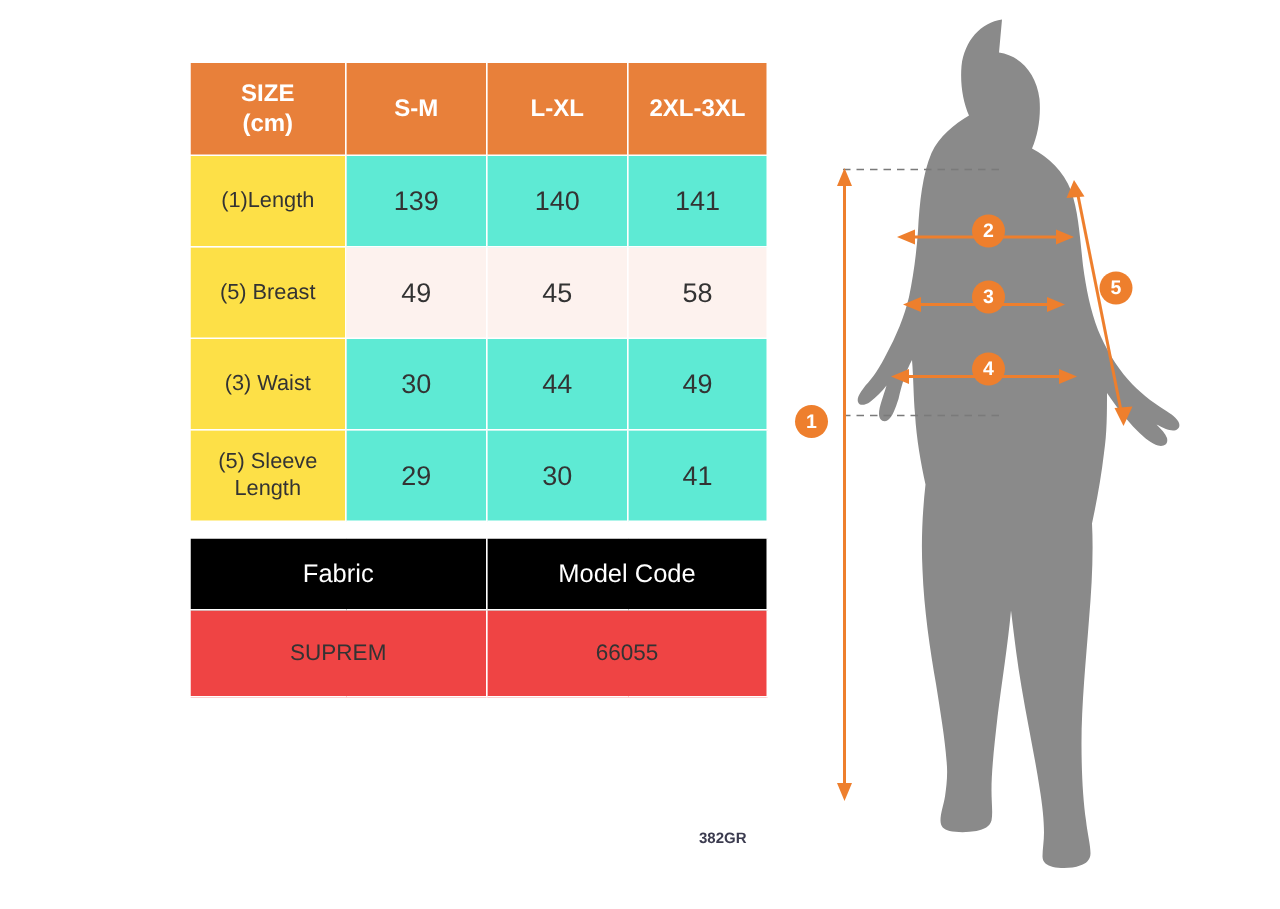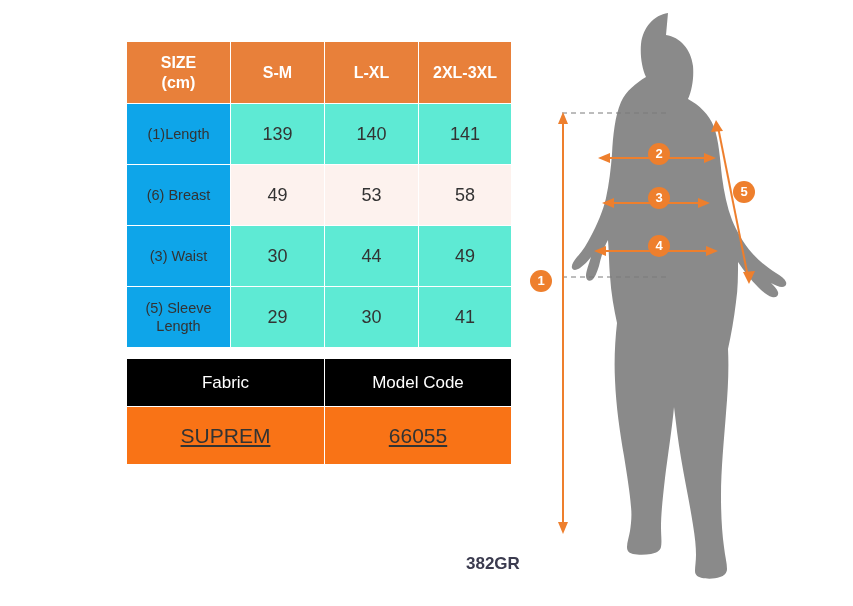--- a/index.html
+++ b/index.html
@@ -41,21 +41,21 @@
   .hdr-cell {
     background: #e8803a;
     color: #ffffff;
     font-weight: bold;
     font-size: 16px;
     height: 62px;
     line-height: 1.2;
   }
   .hdr-cell.size-label { font-size: 16px; }
   .row-label {
-    background: #0ea5e9;
+    background: #fde047;
     color: #333333;
     font-size: 14.5px;
     height: 61px;
     line-height: 1.25;
   }
   .row-val {
     background: #5eead4;
     color: #333333;
     font-size: 18px;
     height: 61px;
@@ -67,32 +67,31 @@
     height: 11px;
   }
   .footer-hdr {
     background: #000000;
     color: #ffffff;
     font-weight: normal;
     font-size: 17px;
     height: 48px;
   }
   .footer-val {
-    background: #f97316;
+    background: #ef4444;
     color: #333333;
-    font-size: 21px;
+    font-size: 15px;
     height: 58px;
-    text-decoration: underline;
   }
 
   #code-tag {
     position: absolute;
     left: 466px;
     top: 554px;
-    font-size: 17px;
+    font-size: 10px;
     font-weight: bold;
     color: #3b3b4f;
   }
 
   
   #figure-area {
     position: absolute;
     left: 520px;
     top: 0;
     width: 333px;
@@ -139,23 +138,23 @@
       </tr>
 
       <tr>
         <td class="row-label">(1)Length</td>
         <td class="row-val">139</td>
         <td class="row-val">140</td>
         <td class="row-val">141</td>
       </tr>
 
       <tr>
-        <td class="row-label">(6) Breast</td>
+        <td class="row-label">(5) Breast</td>
         <td class="row-val alt">49</td>
-        <td class="row-val alt">53</td>
+        <td class="row-val alt">45</td>
         <td class="row-val alt">58</td>
       </tr>
 
       <tr>
         <td class="row-label">(3) Waist</td>
         <td class="row-val">30</td>
         <td class="row-val">44</td>
         <td class="row-val">49</td>
       </tr>
 

